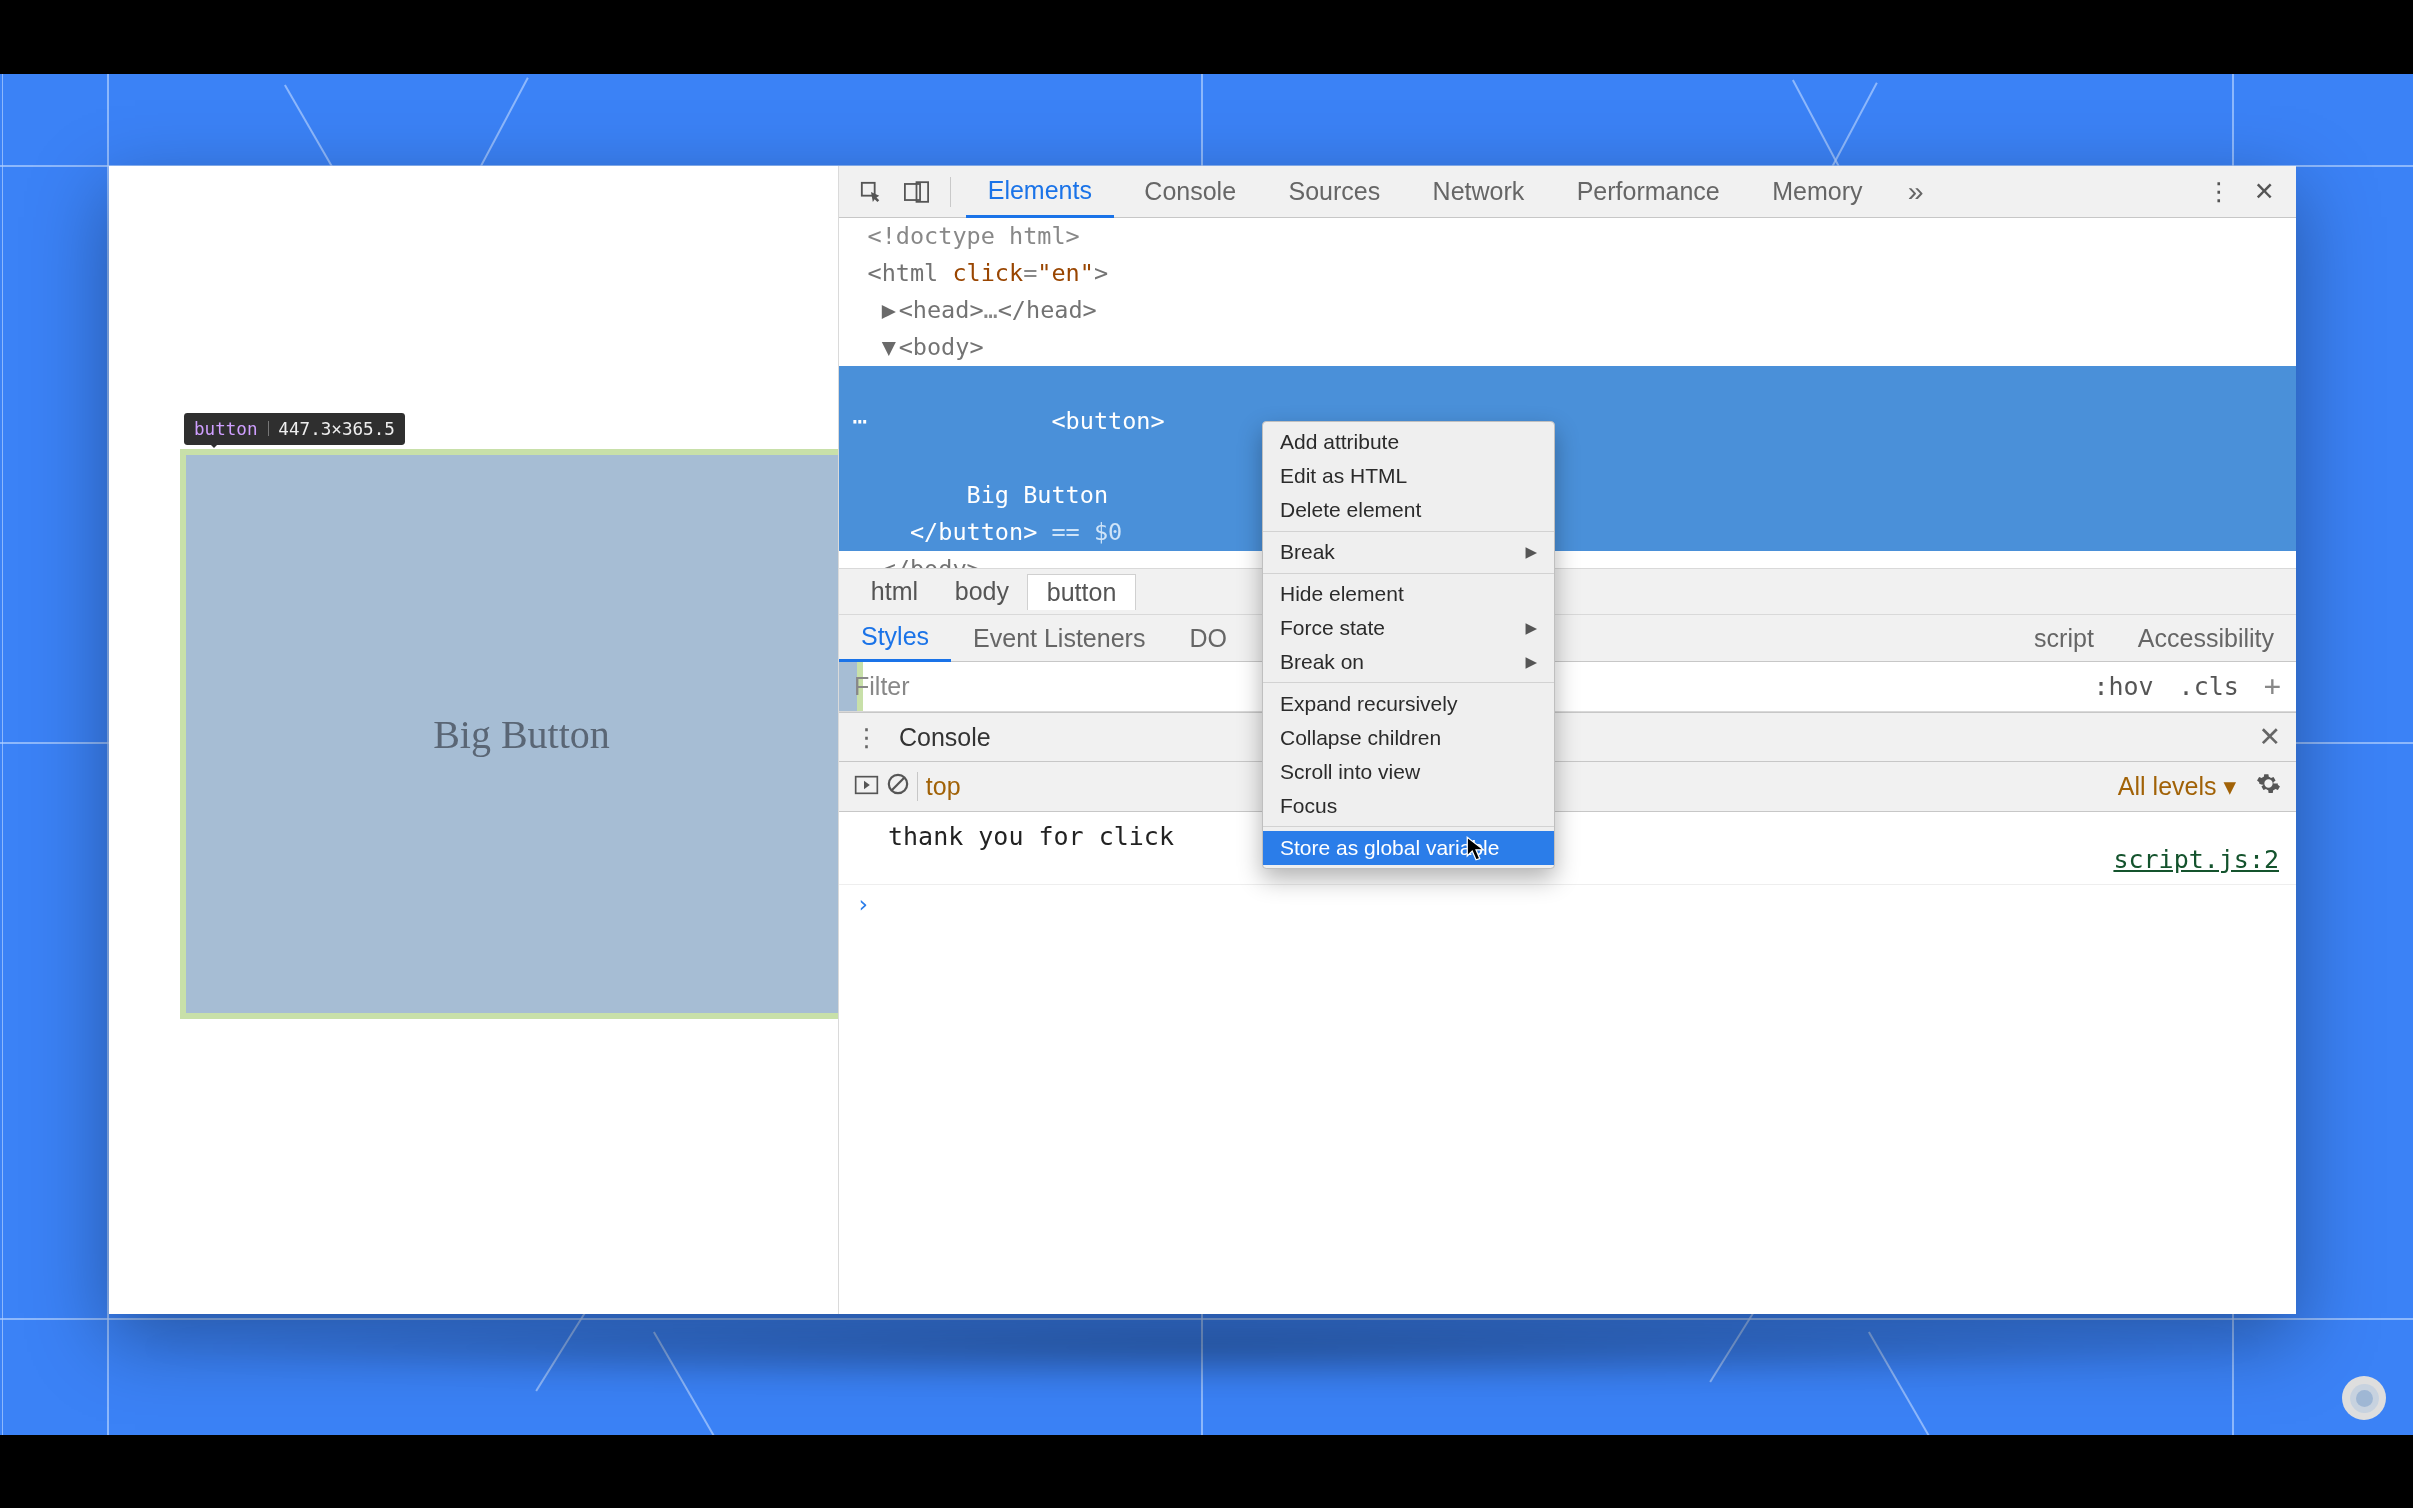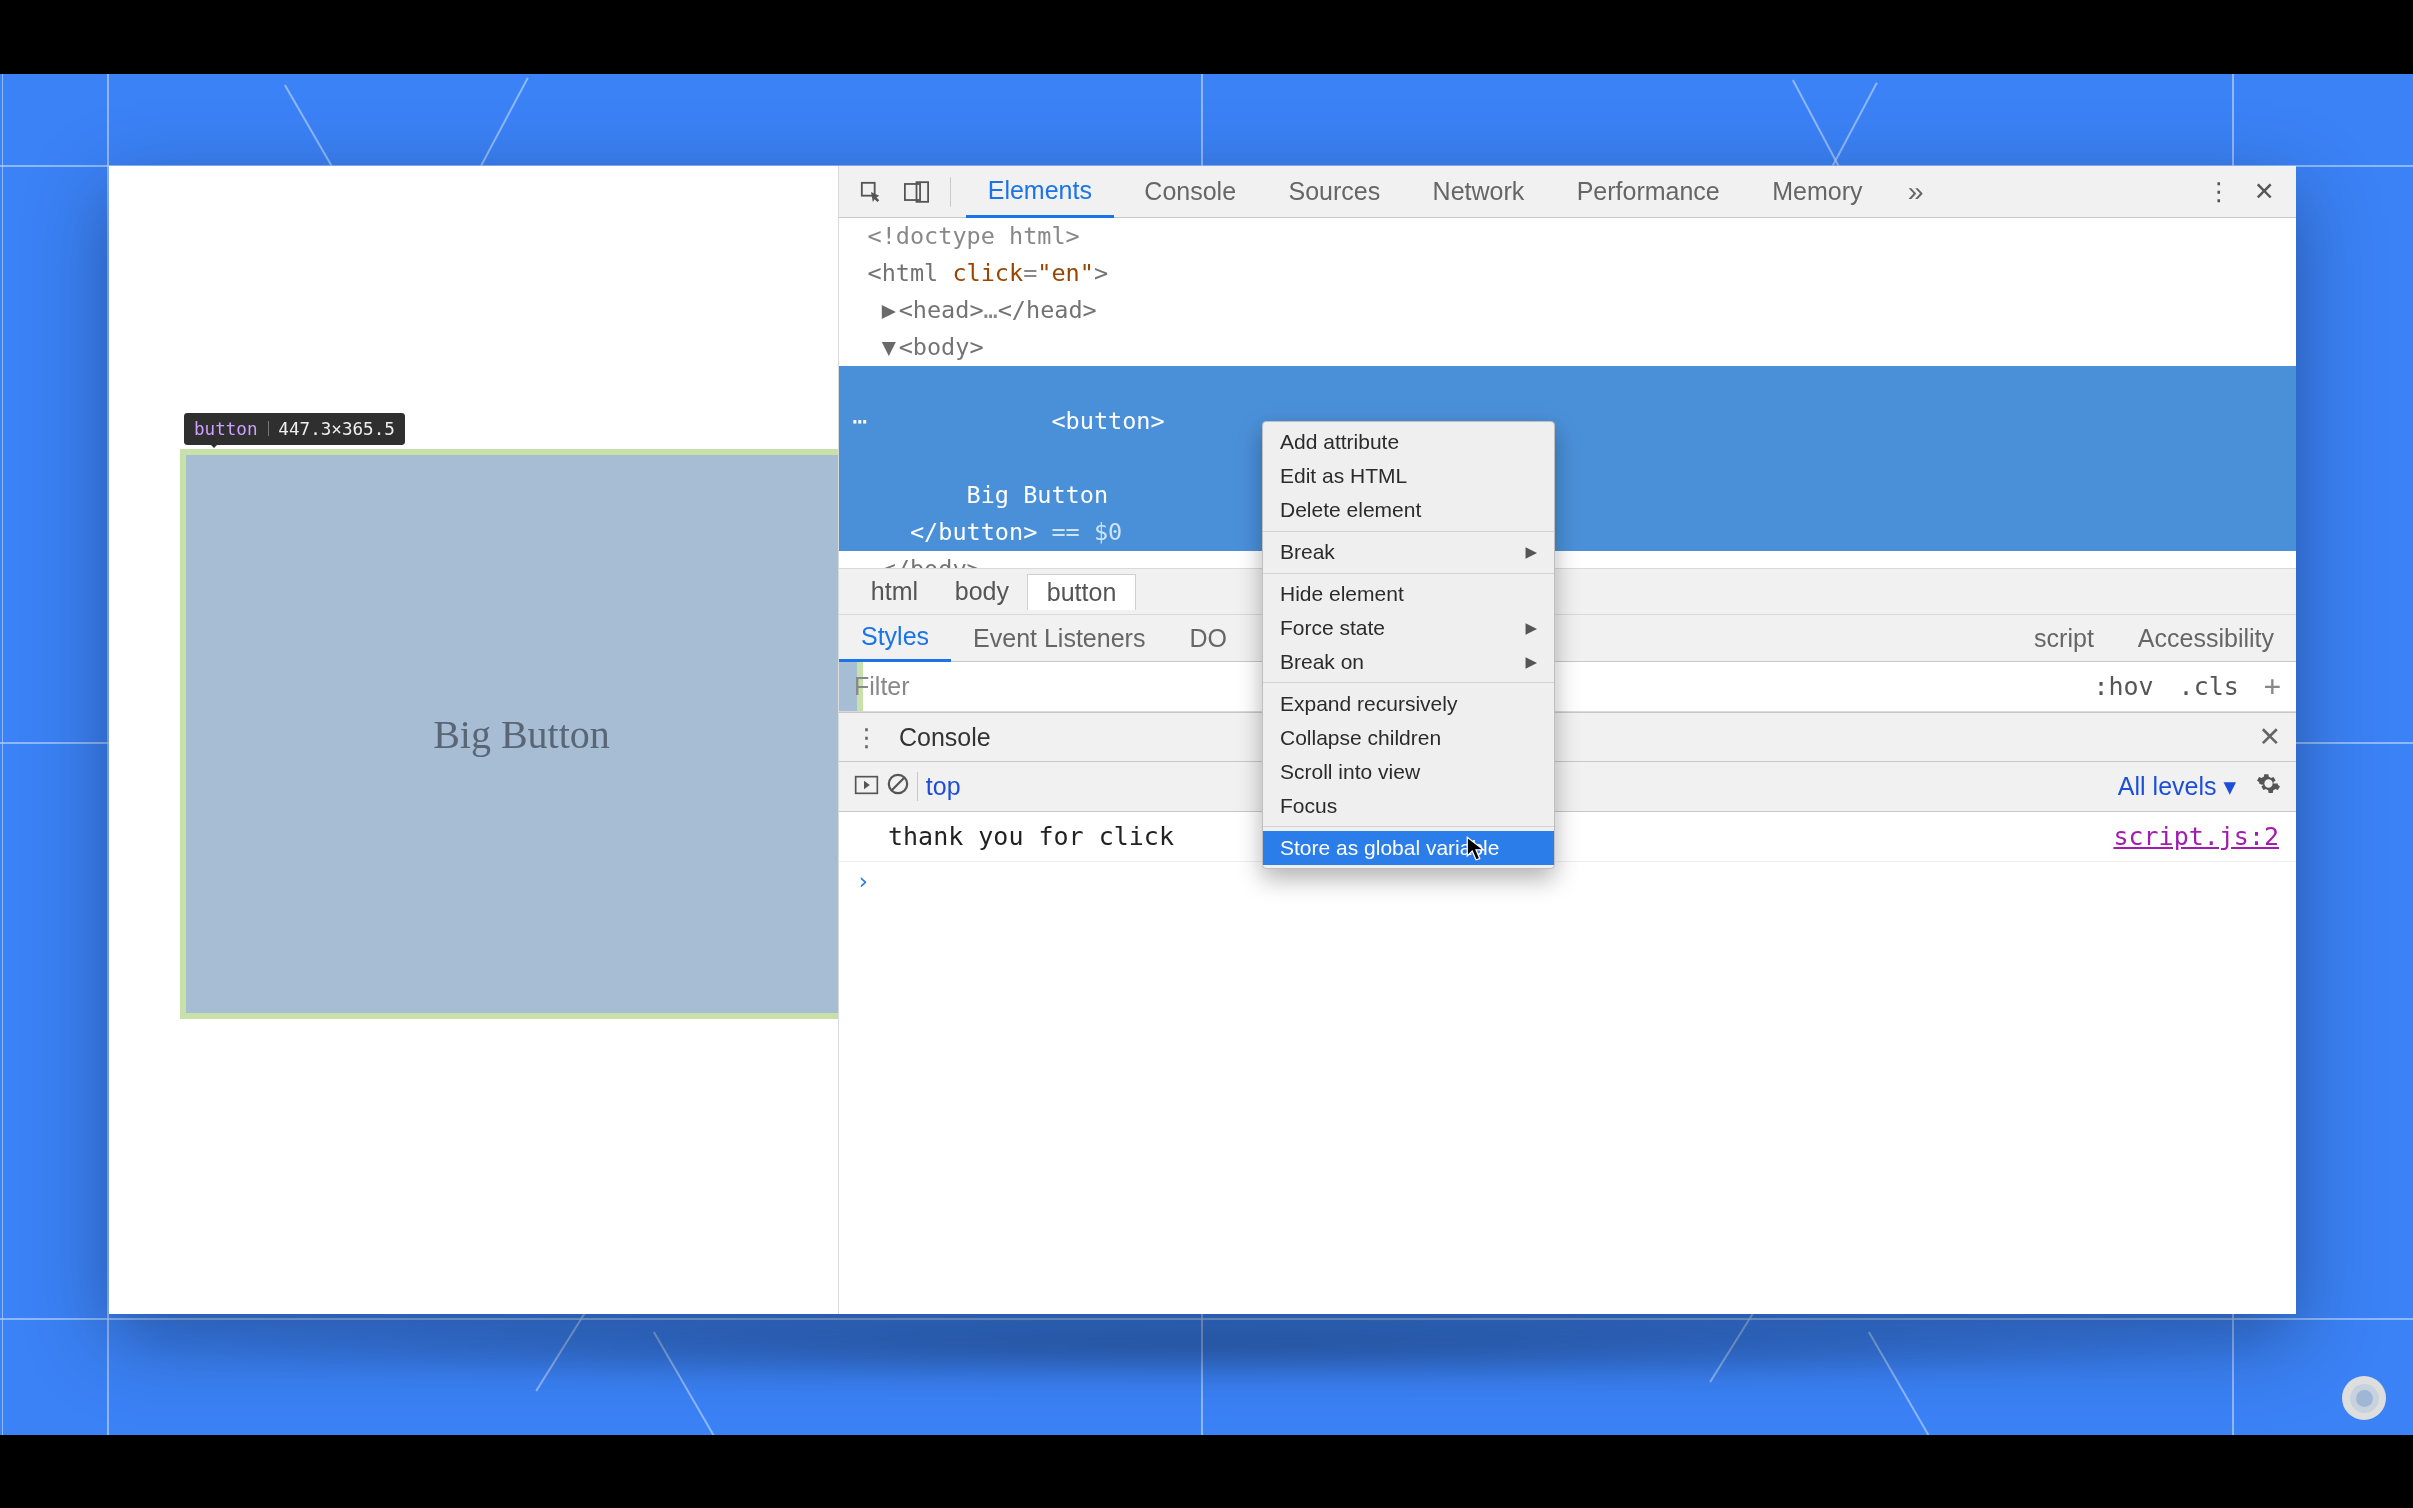--- a/index.html
+++ b/index.html
@@ -219,21 +219,21 @@
 
   .console-toolbar {
     height: 50px;
     background: #f1f1f1;
     border-bottom: 0.8px solid #c7c7c7;
     display: flex;
     align-items: center;
     padding: 0 15px;
     gap: 8px;
     font-size: 25px;
-    color: #1d4ed8;
+    color: #a16207;
     position: relative;
   }
   .console-toolbar .right {
     position: absolute; right: 15px;
     display: flex; align-items: center; gap: 20px;
   }
 
   .console-body {
     flex: 1;
     background: #fff;
@@ -241,21 +241,21 @@
     font-size: 25px;
     padding: 0;
   }
   .log-row {
     display: flex;
     justify-content: space-between;
     padding: 10px 17px 10px 49px;
     border-bottom: 0.8px solid #eee;
     color: #222;
   }
-  .log-row .src { color: #a21caf; text-decoration: underline; }
+  .log-row .src { color: #14532d; text-decoration: underline; margin-top: 23px; }
   .prompt-row { padding: 5px 17px; color: #2b7de9; font-size: 23.5px; }
 
   
   .ctx-menu {
     position: absolute;
     background: #efefef;
     border: 0.8px solid #bfbfbf;
     border-radius: 4.2px;
     box-shadow: 0 10px 25px rgba(0,0,0,.3);
     width: 293px;

